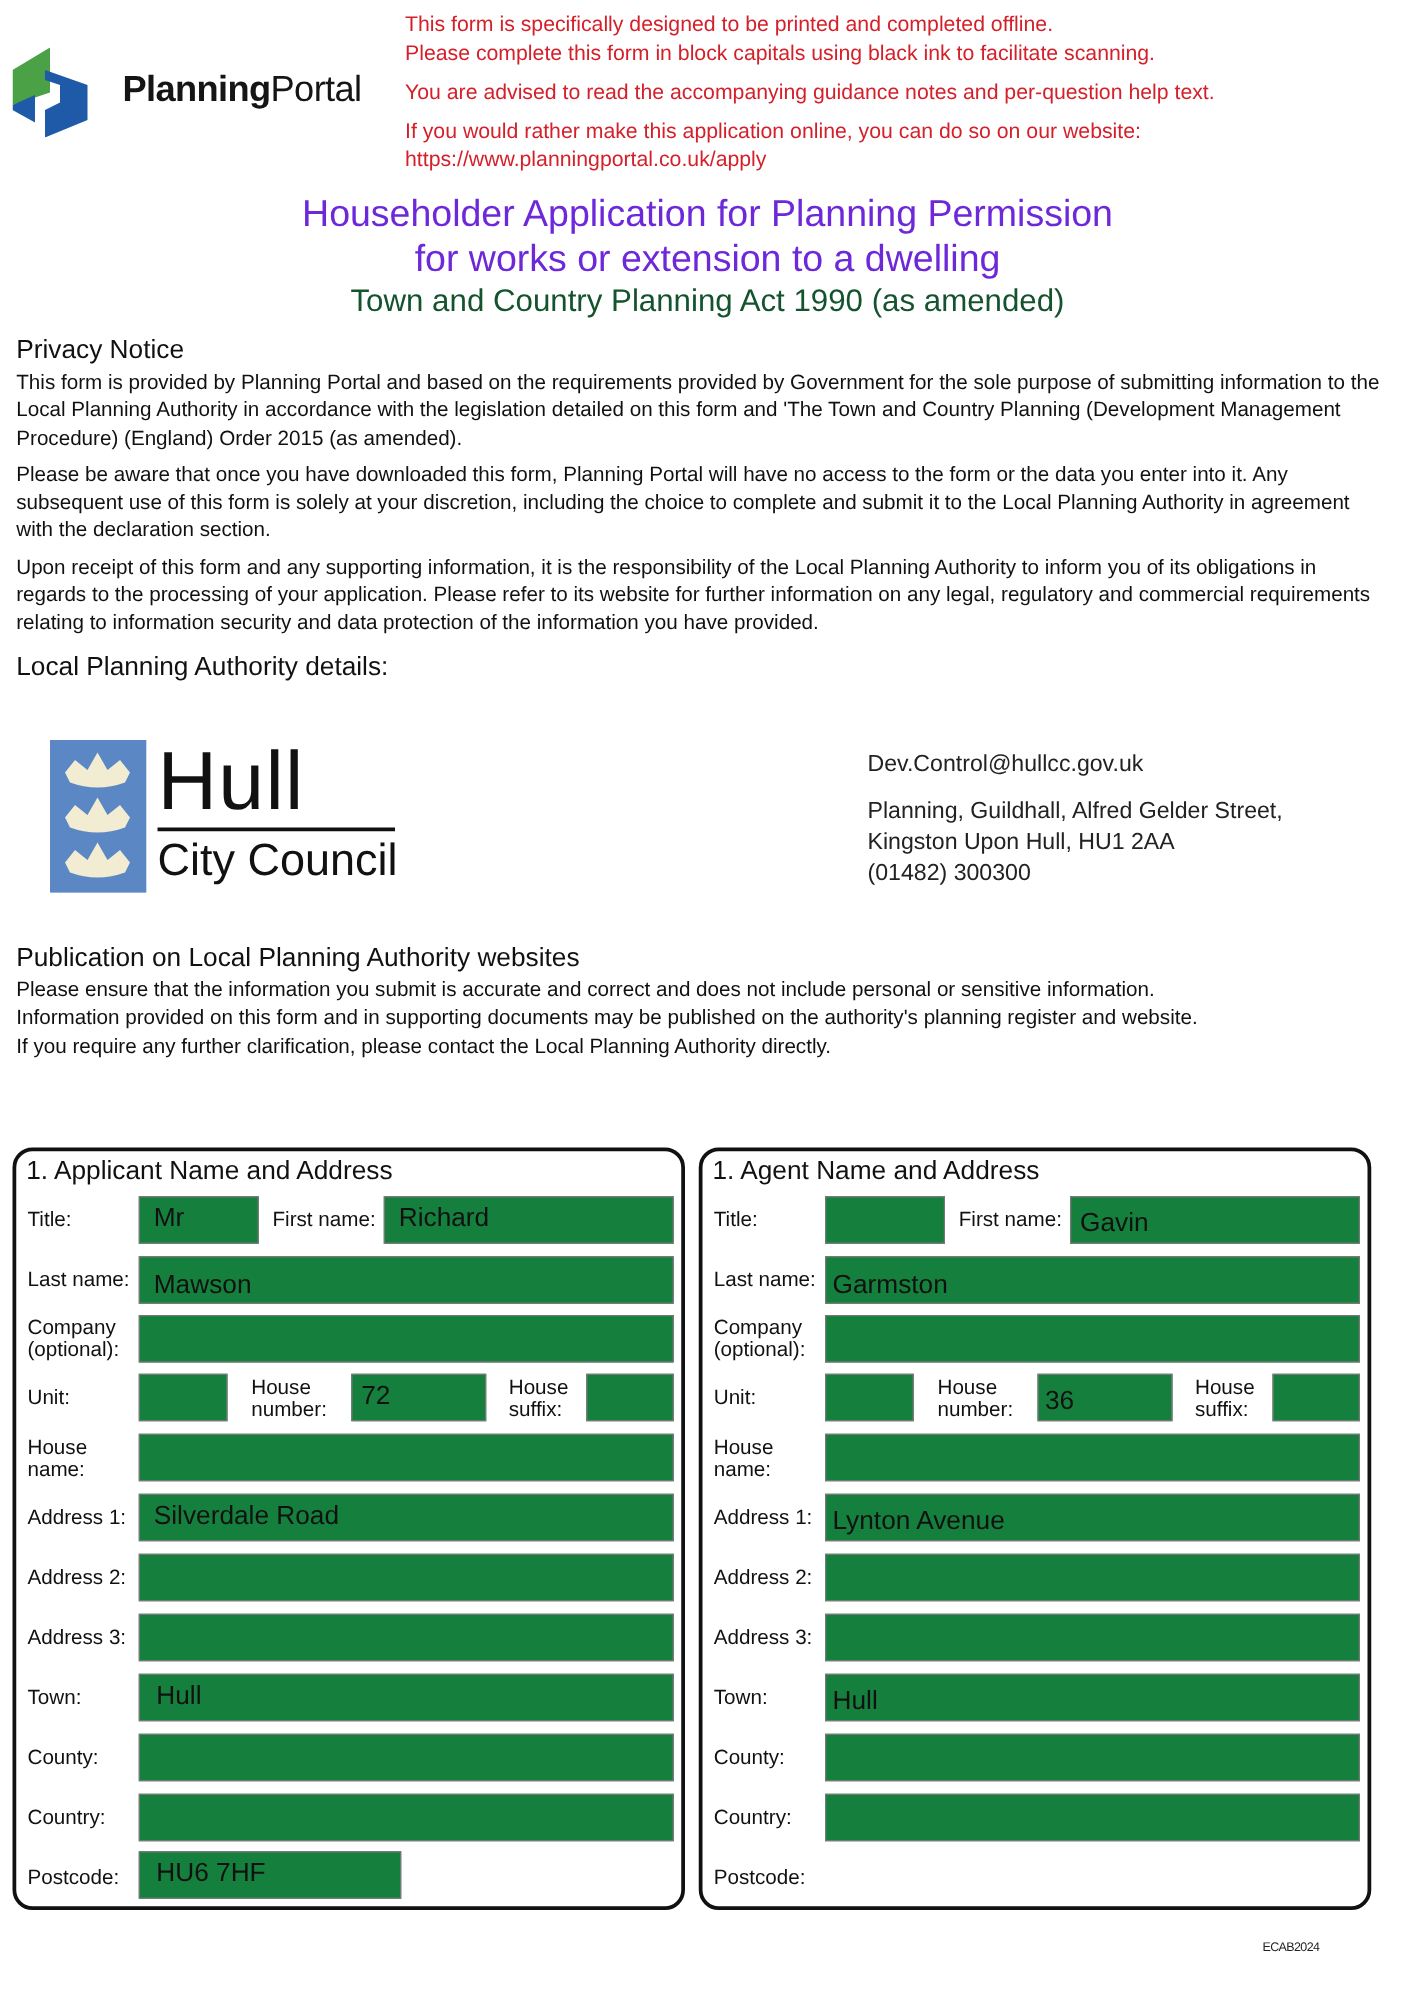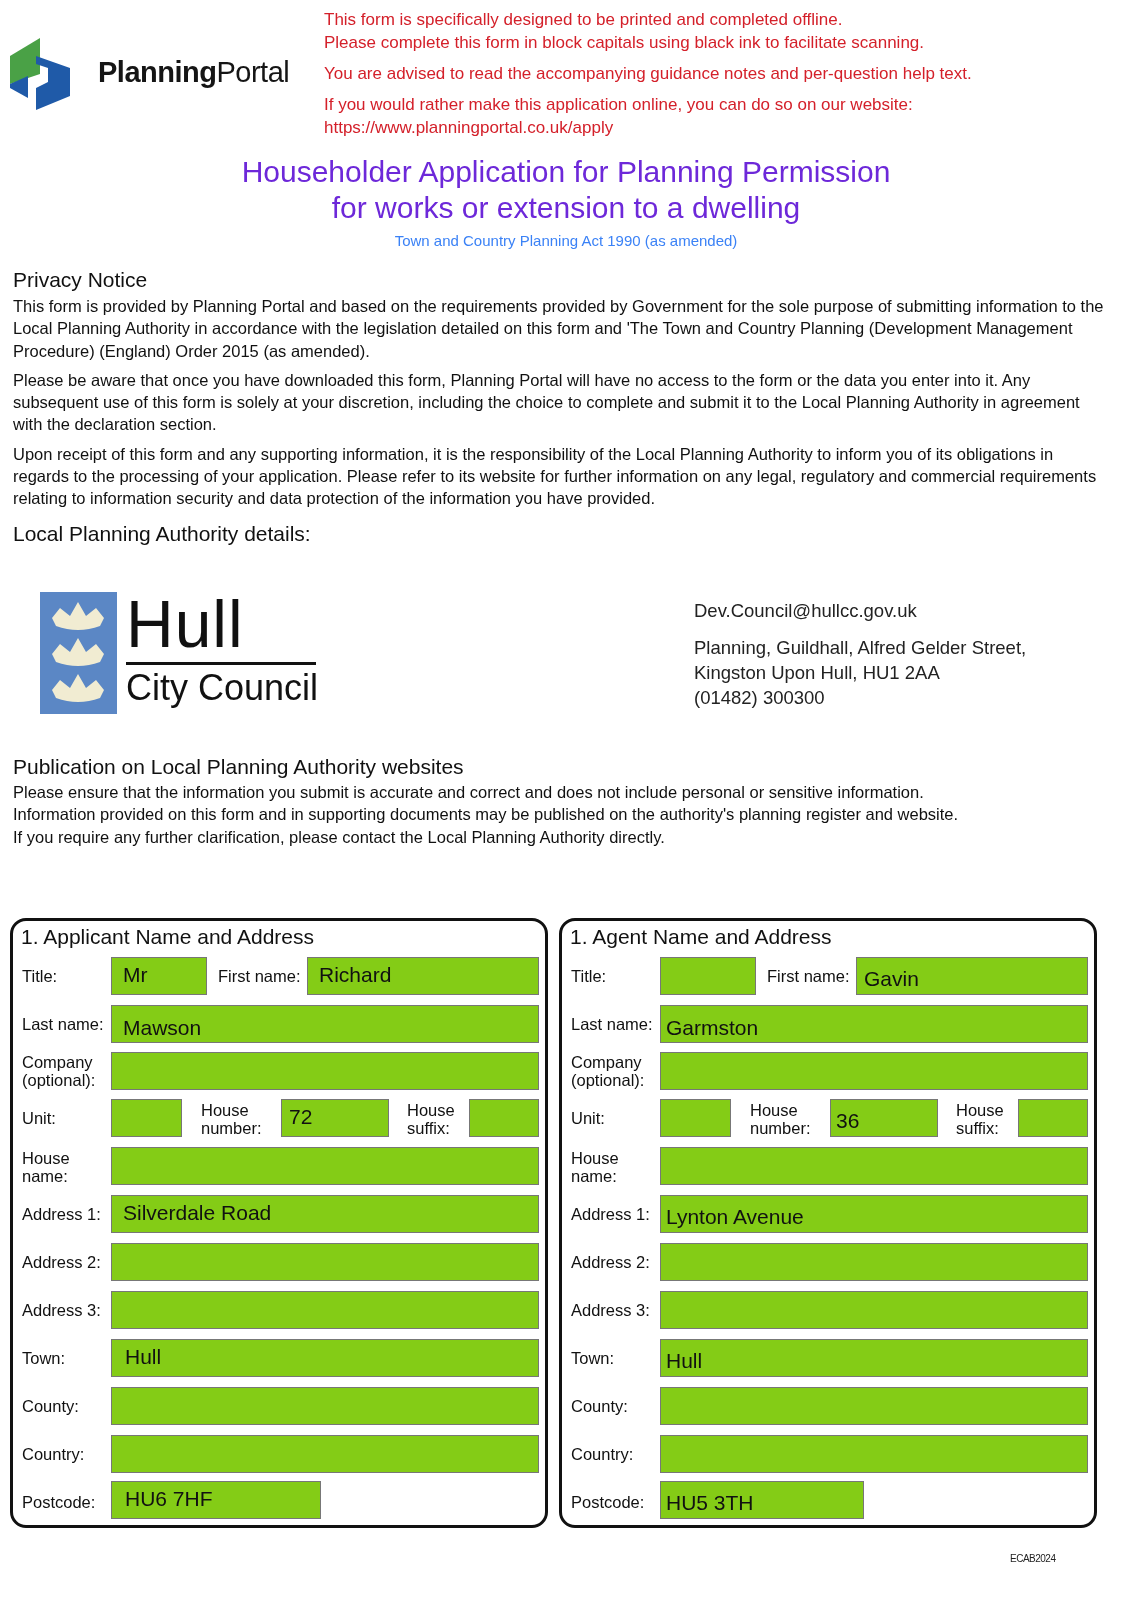--- a/index.html
+++ b/index.html
@@ -11,42 +11,42 @@
   .pp-logo { left: 10px; top: 38px; width: 280px; height: 72px; }
   .pp-mark { position: absolute; left: 0; top: 0; width: 62px; height: 72px; }
   .pp-word { position: absolute; left: 72px; top: 18px; font-size: 29px; letter-spacing: -0.5px; color: #151515; }
   .pp-word b { font-weight: bold; margin-left: 16px; }
   .notice { left: 324px; top: 8px; width: 760px; color: #d4202a; font-size: 17px; line-height: 23px; }
   .notice p { margin: 0; }
   .notice .gap { margin-top: 8px; }
 
   .title-block { left: 0; width: 1132px; top: 154px; text-align: center; }
   .title1, .title2 { font-size: 30px; line-height: 36px; color: #6d28d9; }
-  .subtitle { font-size: 15px; line-height: 30px; color: #3b82f6; }
+  .subtitle { font-size: 25px; line-height: 30px; color: #14532d; }
 
   
   .sec-head { font-size: 21px; color: #111; }
   .para { font-size: 16.5px; line-height: 22.3px; color: #111; width: 1100px; margin: 0; }
   .para-gap { margin-top: 7px; }
 
   
   .hull-logo { left: 40px; top: 592px; width: 290px; height: 122px; }
   .crest { position: absolute; left: 0; top: 0; width: 77px; height: 122px; background: #5b87c5; }
   .hull-word { position: absolute; left: 86px; top: -8px; font-size: 66px; line-height: 80px; color: #111; letter-spacing: 1px; }
   .hull-rule { position: absolute; left: 86px; top: 70px; width: 190px; height: 3px; background: #111; }
   .city-word { position: absolute; left: 86px; top: 74px; font-size: 36px; line-height: 44px; color: #111; }
   .lpa-contact { left: 694px; top: 598px; font-size: 18.5px; line-height: 25px; color: #222; }
   .lpa-contact p { margin: 0; }
   .lpa-contact .gap { margin-top: 12px; }
 
   
   .panel { position: absolute; top: 918px; width: 538px; height: 610px; border: 3px solid #111; border-radius: 16px; box-sizing: border-box; }
   .panel-title { position: absolute; left: 8px; top: 4px; font-size: 21px; color: #111; }
   .lbl { position: absolute; left: 9px; font-size: 16.5px; line-height: 18px; color: #111; }
-  .box { position: absolute; border: 1.5px solid #777; background: #84cc16; box-sizing: border-box; height: 38px;
+  .box { position: absolute; border: 1.5px solid #777; background: #15803d; box-sizing: border-box; height: 38px;
          font-size: 21px; color: #111; padding: 4px 0 0 11px; line-height: 26px; }
   .footer-code { left: 1010px; top: 1553px; font-size: 10px; color: #222; letter-spacing: -0.5px; }
 </style>
 </head>
 <body>
 
 <div class="abs pp-logo">
   <svg class="pp-mark" viewBox="0 0 62 72">
     <polygon points="0,18 30,0 30,36 0,46" fill="#4aa146"></polygon>
     <polygon points="0,46 18,38 18,60 0,50" fill="#1f5aa8"></polygon>
@@ -90,21 +90,21 @@
       <g transform="translate(0,76)">
           <path d="M12,22 L20,12 L30,20 L38,6 L46,20 L56,12 L64,22 L60,30 Q38,38 16,30 Z"></path>
         </g>
     </g>
   </svg>
   <div class="hull-word">Hull</div>
   <div class="hull-rule"></div>
   <div class="city-word">City Council</div>
 </div>
 <div class="abs lpa-contact">
-  <p>Dev.Council@hullcc.gov.uk</p>
+  <p>Dev.Control@hullcc.gov.uk</p>
   <p class="gap">Planning, Guildhall, Alfred Gelder Street,</p>
   <p>Kingston Upon Hull, HU1 2AA</p>
   <p>(01482) 300300</p>
 </div>
 
 <div class="abs sec-head" style="left:13px; top:755px;">Publication on Local Planning Authority websites</div>
 <div class="abs" style="left:13px; top:781px;">
   <p class="para">Please ensure that the information you submit is accurate and correct and does not include personal or sensitive information.</p>
   <p class="para">Information provided on this form and in supporting documents may be published on the authority's planning register and website.</p>
   <p class="para">If you require any further clarification, please contact the Local Planning Authority directly.</p>
@@ -192,16 +192,15 @@
   <div class="lbl" style="top:428px;">Town:</div>
   <div class="box" style="left:98px; top:418px; width:428px; padding-left:5px; padding-top:8px;">Hull</div>
 
   <div class="lbl" style="top:476px;">County:</div>
   <div class="box" style="left:98px; top:466px; width:428px;"></div>
 
   <div class="lbl" style="top:524px;">Country:</div>
   <div class="box" style="left:98px; top:514px; width:428px;"></div>
 
   <div class="lbl" style="top:572px;">Postcode:</div>
-  <div class="box" style="left:98px; top:560px; width:204px; padding-left:5px; padding-top:8px;">HU5 3TH</div>
 </div>
 
 <div class="abs footer-code">ECAB2024</div>
 
 </body></html>

